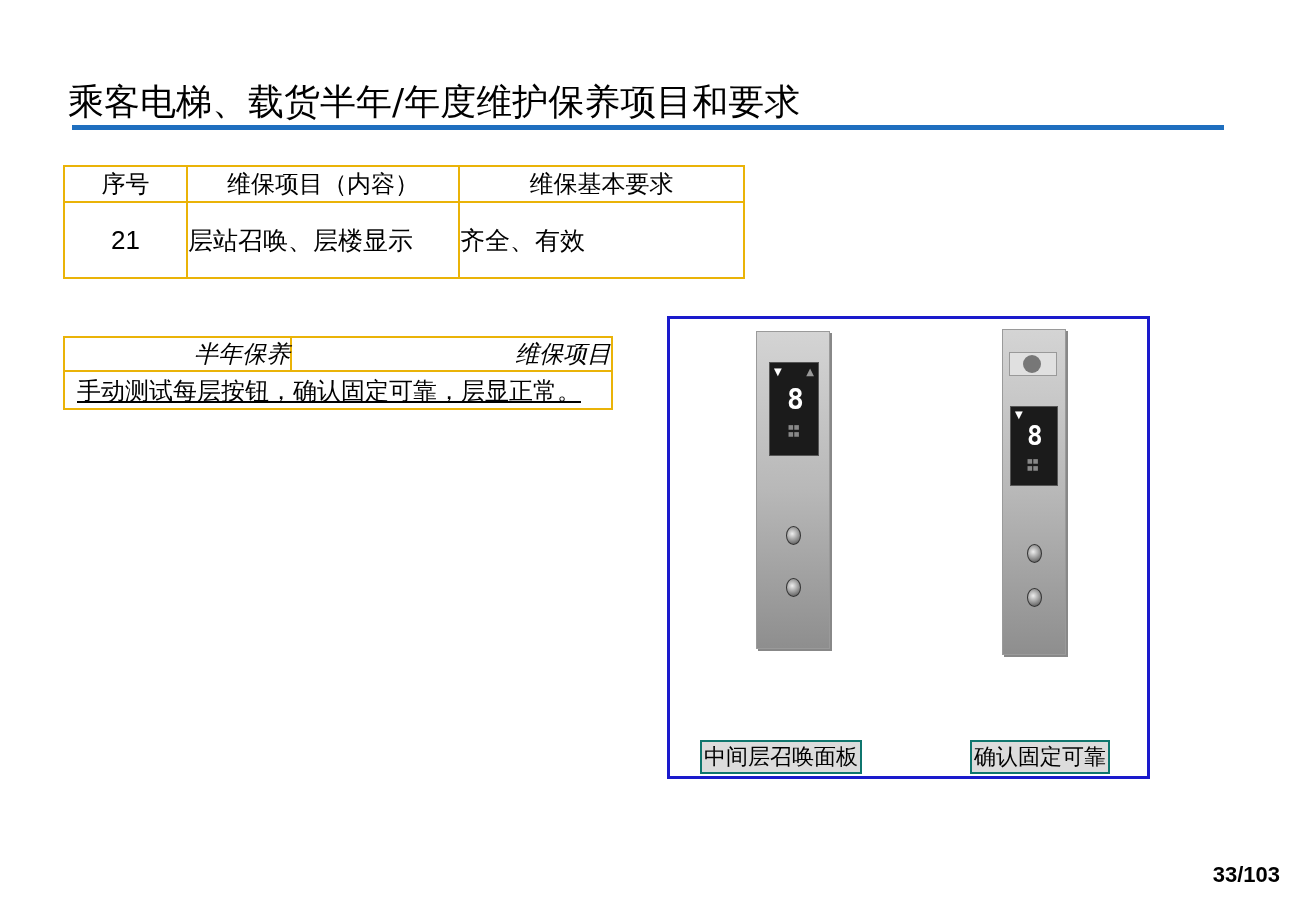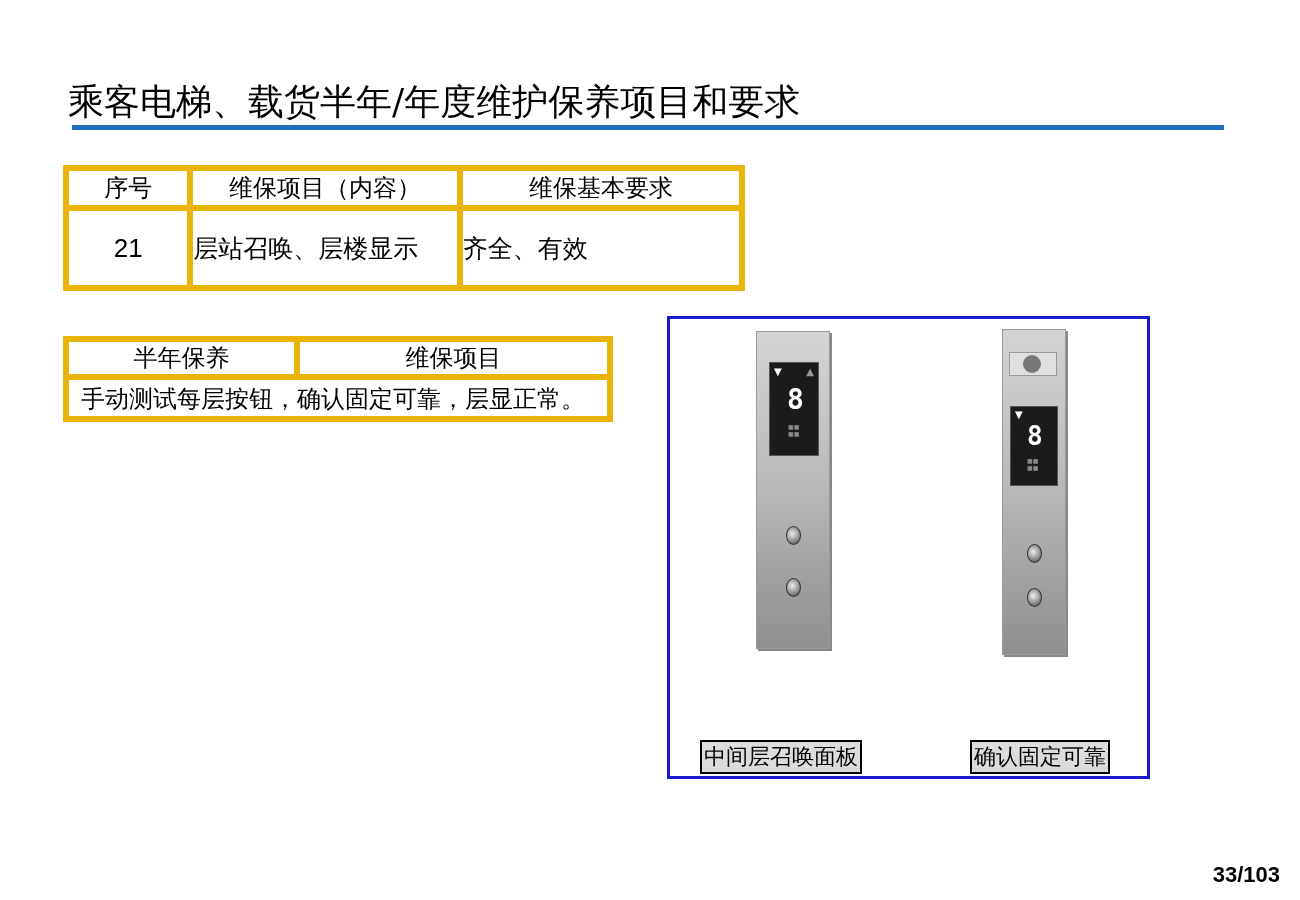--- a/index.html
+++ b/index.html
@@ -8,29 +8,29 @@
     font-family: "DejaVu Serif", "Liberation Serif", serif; color:#000;
   }
   .title {
     position:absolute; left:68px; top:78px; font-size:36px; line-height:48px;
     letter-spacing:0px; white-space:nowrap;
   }
   .title-rule {
     position:absolute; left:72px; top:125px; width:1152px; height:5px; background:#1f6fbf;
   }
   table { border-collapse:collapse; position:absolute; }
-  td, th { border:6px solid #eab308; padding:0; font-weight:normal; }
+  td, th { border:2px solid #eab308; padding:0; font-weight:normal; }
   .t1 { left:63px; top:165px; width:682px; }
   .t1 th { height:34px; font-size:24px; text-align:center; }
   .t1 td { height:74px; font-size:25px; }
   .t1 .num { font-family:"Liberation Sans", sans-serif; font-size:26px; text-align:center;margin-left:26px; }
   .t1 .c1 { width:121px; } .t1 .c2 { width:270px; } .t1 .c3 { width:283px; }
   .t2 { left:63px; top:336px; width:550px; }
-  .t2 th { height:31px; font-size:24px; text-align:center; }
-  .t2 td { font-size:24px; line-height:30px; padding:4px 12px 2px 12px; text-align:left; }
+  .t2 th { height:31px; font-size:24px; text-align:right;font-style:italic; }
+  .t2 td { font-size:24px; line-height:30px; padding:4px 12px 2px 12px; text-align:left;text-decoration:underline; }
   .figure {
     position:absolute; left:667px; top:316px; width:483px; height:463px;
     border:3px solid #1a1acc; box-sizing:border-box; background:#fff;
   }
   .panel {
     position:absolute; background:linear-gradient(180deg,#d4d4d4 0%,#b8b8b8 50%,#8e8e8e 100%);
     border:1px solid #9a9a9a; box-shadow:2px 2px 0 #888;
   }
   .p1 { left:86px; top:12px; width:72px; height:316px; }
   .p2 { left:332px; top:10px; width:62px; height:324px; }
@@ -52,21 +52,21 @@
   }
   .keyplate {
     position:absolute; left:6px; top:22px; width:46px; height:22px;
     background:#e0e0e0; border:1px solid #999;
   }
   .keyplate .knob {
     position:absolute; left:13px; top:2px; width:18px; height:18px; border-radius:50%; background:#777;
   }
   .caption {
     position:absolute; top:421px; font-size:22px; line-height:30px; padding:0 2px;
-    background:#dcdcdc; border:2px solid #000000; font-family:"DejaVu Sans", sans-serif;
+    background:#dcdcdc; border:2px solid #0f766e; font-family:"DejaVu Sans", sans-serif;
   }
   .cap1 { left:30px; }
   .cap2 { left:300px; }
   .page-num {
     position:absolute; right:20px; top:862px; font-family:"Liberation Sans", sans-serif;
     font-weight:bold; font-size:22px;
   }
 </style>
 </head>
 <body>

